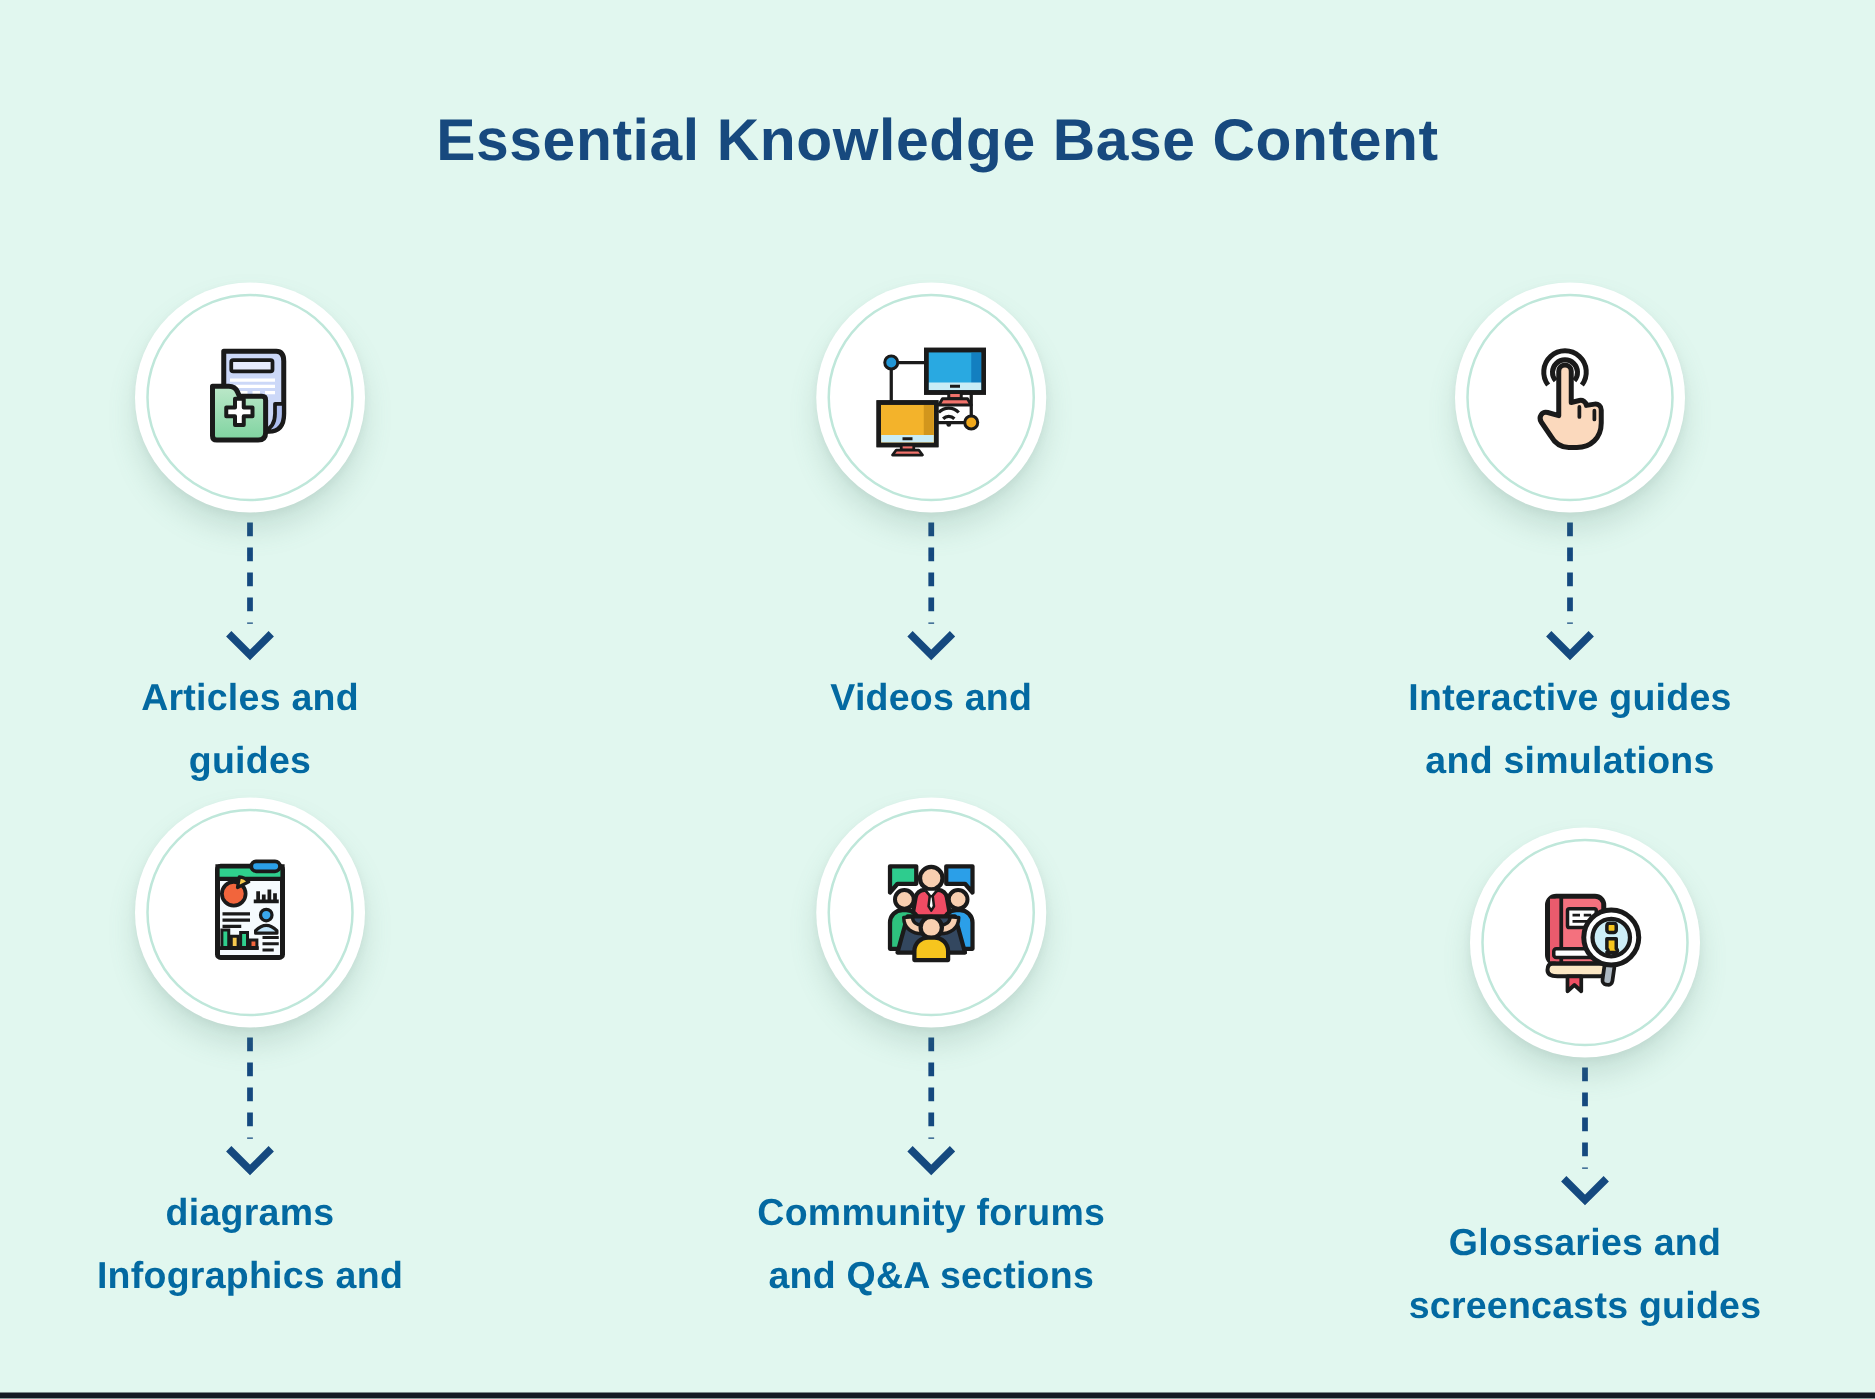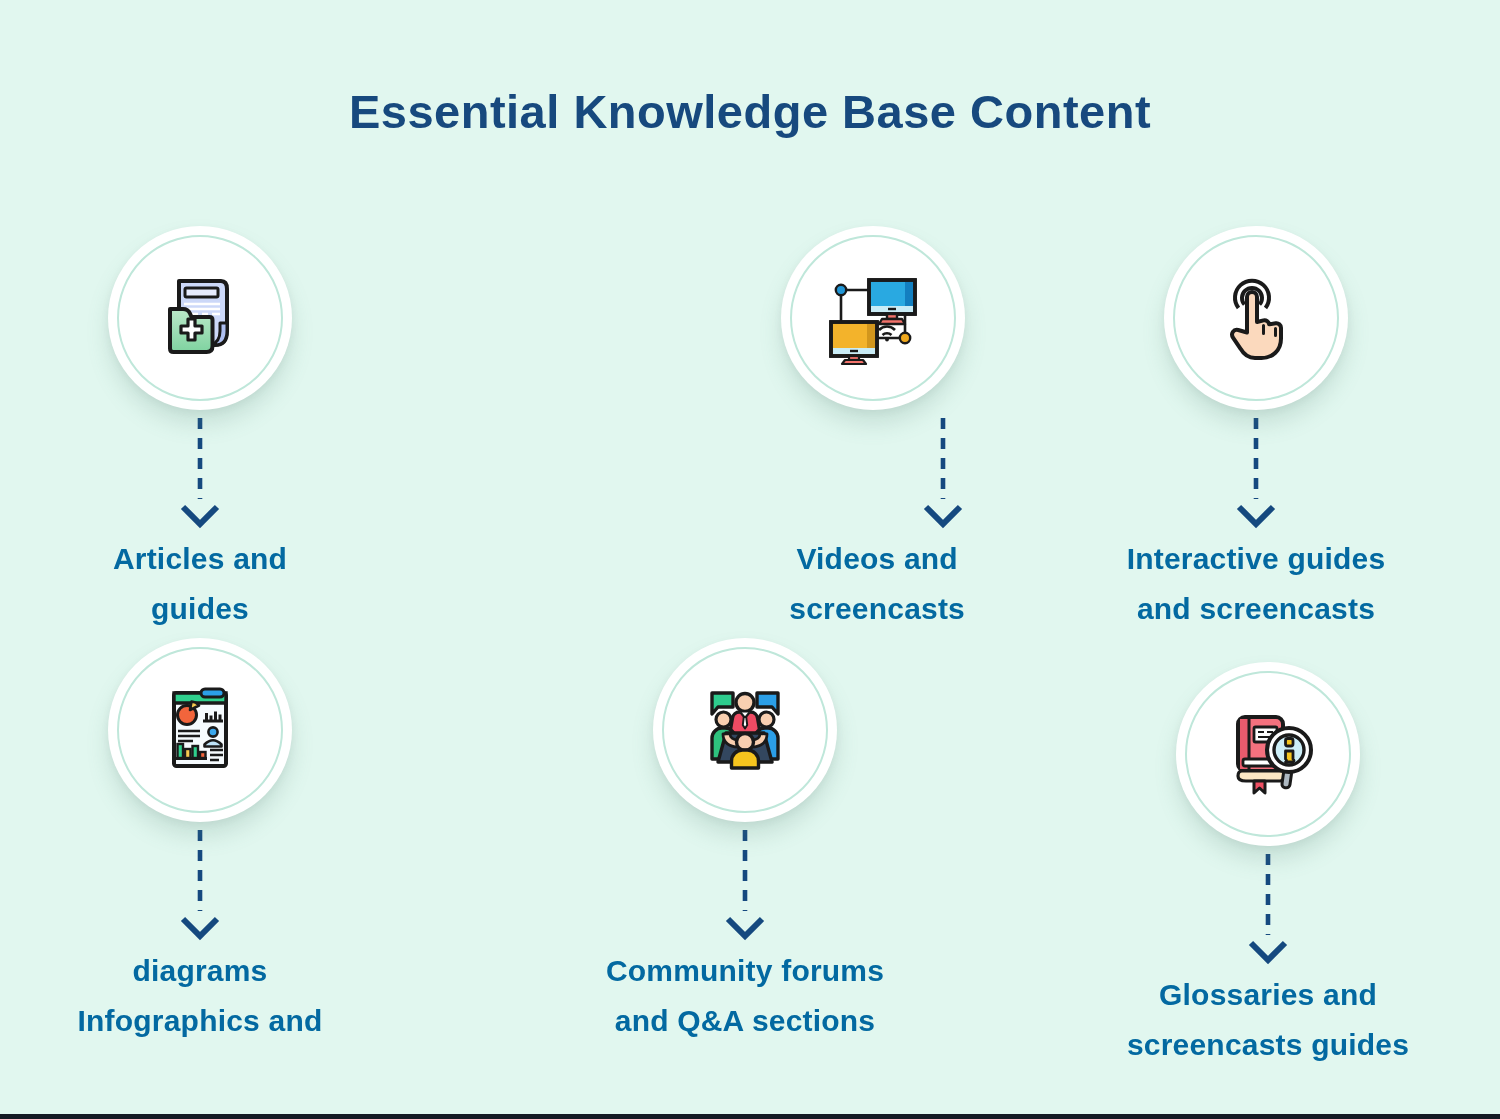--- a/index.html
+++ b/index.html
@@ -19,21 +19,21 @@
   .circle .ring{position:absolute;inset:9px;border:2px solid #bfe7da;border-radius:50%;}
   .circle svg.icon{width:100px;height:100px;position:relative;}
   .arrow{margin-top:4px;}
   .label{
     margin-top:2px;text-align:center;font-size:30px;line-height:50px;
     font-weight:600;color:#0369a1;letter-spacing:.2px;
   }
   .bottom-bar{position:absolute;left:0;bottom:0;width:100%;height:5px;background:#141a24;}
   
   .pos-r1c1{left:-20px;top:226px;}
-  .pos-r1c2{left:525px;top:226px;align-items:flex-end;}
+  .pos-r1c2{left:525px;top:226px;}
   .pos-r1c3{left:1036px;top:226px;justify-content:space-between;}
   .pos-r2c1{left:-20px;top:638px;}
   .pos-r2c2{left:525px;top:638px;}
   .pos-r2c3{left:1048px;top:662px;}
 </style>
 </head>
 <body>
 
 <div class="canvas">
 
@@ -108,21 +108,20 @@
         <circle cx="18" cy="22" r="5.2" fill="#2196d6" stroke="#1a1a1a" stroke-width="2.4"></circle>
         <circle cx="82" cy="70" r="5.2" fill="#f0a81c" stroke="#1a1a1a" stroke-width="2.4"></circle>
       </svg>
     </div>
     <svg class="arrow" width="44" height="118" viewBox="0 0 44 118">
       <line x1="22" y1="4" x2="22" y2="85" stroke="#15497f" stroke-width="4.6" stroke-dasharray="11 9"></line>
       <polyline points="5,93 22,110 39,93" fill="none" stroke="#15497f" stroke-width="6"></polyline>
     </svg>
     <div class="label">
       <div>Videos and</div>
-      <div>screencasts</div>
     </div>
   </div>
 
   <div class="item pos-r1c3">
     <div class="circle">
       <div class="ring"></div>
       <svg class="icon" viewBox="0 0 100 100">
         <g stroke="#1a1a1a" stroke-width="4" fill="none">
           <path d="M32.5 40 a17 17 0 1 1 27 0"></path>
           <path d="M38.5 36.5 a10 10 0 1 1 15 0"></path>
@@ -130,21 +129,21 @@
         <path d="M41 29 a5 5 0 0 1 10 0 v25 l6.5 -1.6 a4.6 4.6 0 0 1 5.6 3.9 l6.6 -1 a4.6 4.6 0 0 1 5.3 4.6 v10.5 c0 12 -8.5 19.6 -19.5 19.6 h-6.5 c-7 0 -11.2 -3.6 -14.4 -9.2 l-7.6 -11.2 c-2.6 -4 .6 -8.8 5.2 -7.6 l8.8 2.5 z" fill="#fbd9bd" stroke="#1a1a1a" stroke-width="4" stroke-linejoin="round"></path>
         <path d="M57.5 57.5 v8 M69.5 60.5 v7" stroke="#1a1a1a" stroke-width="3" fill="none" stroke-linecap="round"></path>
       </svg>
     </div>
     <svg class="arrow" width="44" height="118" viewBox="0 0 44 118">
       <line x1="22" y1="4" x2="22" y2="85" stroke="#15497f" stroke-width="4.6" stroke-dasharray="11 9"></line>
       <polyline points="5,93 22,110 39,93" fill="none" stroke="#15497f" stroke-width="6"></polyline>
     </svg>
     <div class="label">
       <div>Interactive guides</div>
-      <div>and screencasts</div>
+      <div>and simulations</div>
     </div>
   </div>
 
   <div class="item pos-r2c1">
     <div class="circle">
       <div class="ring"></div>
       <svg class="icon" viewBox="0 0 100 100">
         <rect x="24" y="13" width="52" height="73" rx="2.5" fill="#f6fbfe" stroke="#1a1a1a" stroke-width="4"></rect>
         <path d="M24 13 h52 v10 h-52 z" fill="#2fd08d" stroke="#1a1a1a" stroke-width="3.4"></path>
         <rect x="51" y="9" width="23" height="8" rx="4" fill="#2b9fe8" stroke="#1a1a1a" stroke-width="3"></rect>

